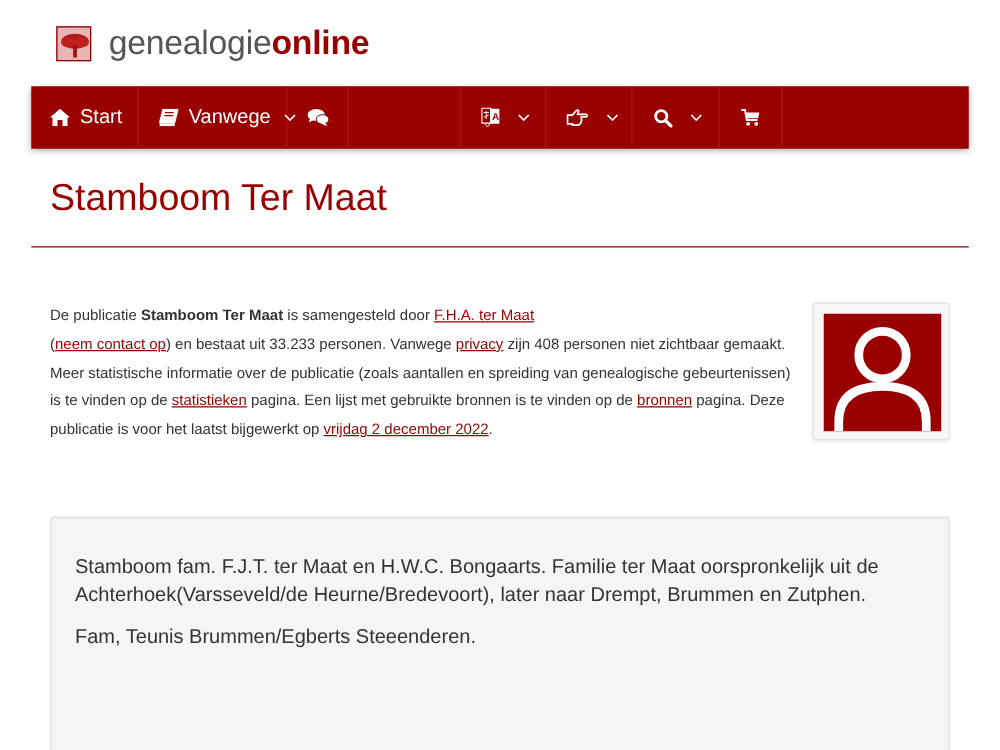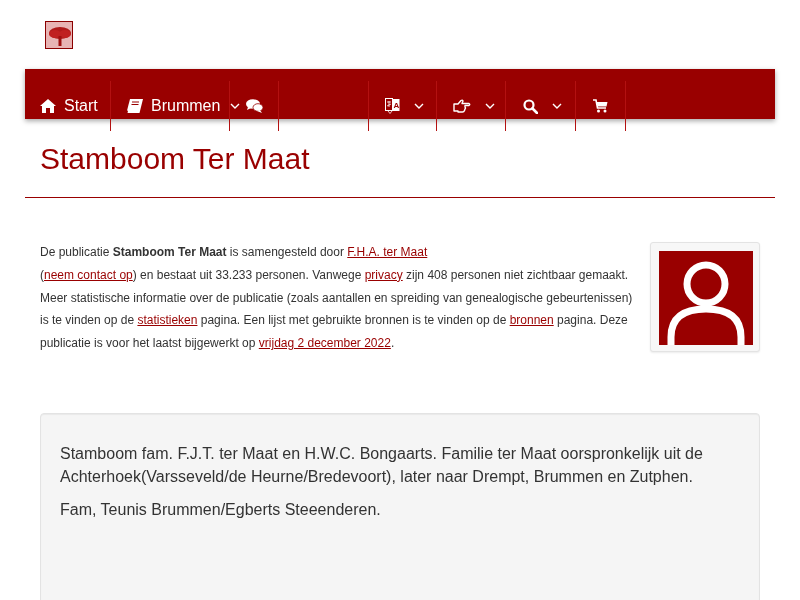--- a/index.html
+++ b/index.html
@@ -6,21 +6,21 @@
   html, body { width: 800px; height: 600px; overflow: hidden; background: #ffffff; }
   body { font-family: "Liberation Sans", "DejaVu Sans", sans-serif; color: #333333; position: relative; }
 
   .header { position: absolute; left: 0; top: 0; width: 800px; height: 68px; }
   .logo-icon { position: absolute; left: 45px; top: 21px; width: 28px; height: 28px; border: 1px solid #8b0000; background: #d98c8c; overflow: hidden; }
   .logo-icon svg { display: block; }
   .logo-text { position: absolute; left: 87px; top: 17px; font-size: 27px; line-height: 34px; color: #555555; letter-spacing: -0.2px; }
   .logo-text b { color: #990000; font-weight: bold; }
 
   .navbar { position: absolute; left: 25px; top: 69px; width: 750px; height: 50px; background: #990000; box-shadow: 0 2px 5px rgba(0,0,0,0.35); }
-  .nav-item { position: absolute; top: 12px; height: 50px; display: flex; align-items: center; color: #ffffff; font-size: 16px; cursor: pointer; }
+  .nav-item { position: absolute; top: 0; height: 50px; display: flex; align-items: center; color: #ffffff; font-size: 16px; cursor: pointer; }
   .nav-item.div-r { border-right: 1px solid #b31111; }
   .nav-item.div-l { border-left: 1px solid #b31111; }
   .nav-item .ico { display: inline-flex; align-items: center; justify-content: center; }
   .nav-item .lbl { margin-left: 8px; }
   .nav-item .chev { margin-left: 10px; display: inline-flex; }
 
   .page-title { position: absolute; left: 40px; top: 140px; font-size: 30px; line-height: 38px; color: #990000; font-weight: normal; }
   .title-rule { position: absolute; left: 25px; top: 197px; width: 750px; height: 1px; background: #990000; }
 
   .intro { position: absolute; left: 40px; top: 241px; width: 600px; font-size: 12px; line-height: 22.8px; color: #333333; }
@@ -39,20 +39,21 @@
 <div class="header">
   <div class="logo-icon">
     <svg width="28" height="28" viewBox="0 0 28 28">
       <rect width="28" height="28" fill="#e8b4b4"></rect>
       <ellipse cx="14" cy="11" rx="11" ry="6" fill="#b01a1a"></ellipse>
       <ellipse cx="9" cy="12" rx="6" ry="4" fill="#c02020"></ellipse>
       <ellipse cx="19" cy="12" rx="6" ry="4" fill="#c02020"></ellipse>
       <rect x="12.5" y="14" width="3" height="10" fill="#a01010"></rect>
     </svg>
   </div>
+  <div class="logo-text"><span>genealogie</span><b>online</b></div>
 </div>
 
 <div class="navbar">
 
   <div class="nav-item div-r" style="left:0; width:86px; padding-left:15px;">
     <span class="ico">
       <svg width="16" height="14" viewBox="0 0 16 14">
           <path d="M8 0 L16 7 L14 7 L14 14 L10 14 L10 9 L6 9 L6 14 L2 14 L2 7 L0 7 Z" fill="#fff"></path>
         </svg>
     </span>
@@ -60,21 +61,21 @@
   </div>
 
   <div class="nav-item div-r" style="left:86px; width:119px; padding-left:16px;">
     <span class="ico">
       <svg width="16" height="14" viewBox="0 0 16 14">
           <path d="M3 0 L16 0 L13 12 L1 12 Q0 12 0.3 10.5 Z" fill="#fff"></path>
           <path d="M1 12 L13 12 L12.5 14 L0.5 14 Z" fill="#fff"></path>
           <path d="M5 3 L12 3 M4.5 5.5 L11.5 5.5" stroke="#990000" stroke-width="1"></path>
         </svg>
     </span>
-    <span class="lbl">Brummen</span>
+    <span class="lbl">Vanwege</span>
     <span class="chev">
         <svg width="10" height="6" viewBox="0 0 10 6">
           <path d="M1 1 L5 5 L9 1" stroke="#fff" stroke-width="1.4" fill="none"></path>
         </svg>
       </span>
   </div>
 
   <div class="nav-item div-r" style="left:205px; width:49px; justify-content:center;">
     <span class="ico">
       <svg width="17" height="14" viewBox="0 0 17 14">

